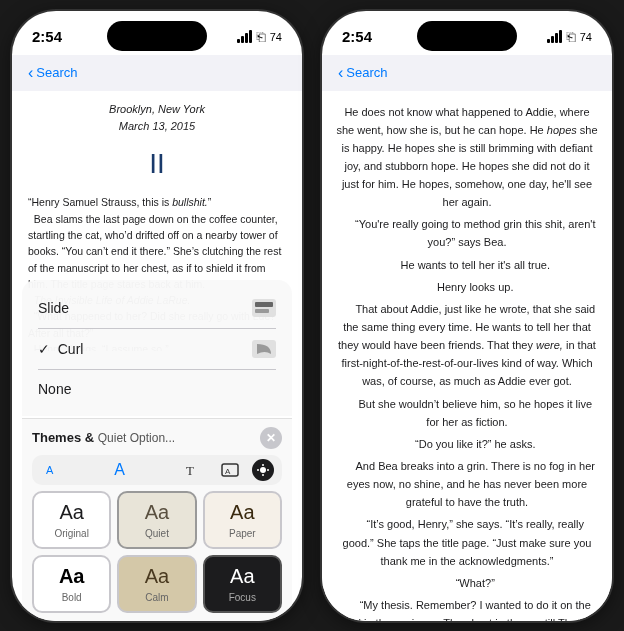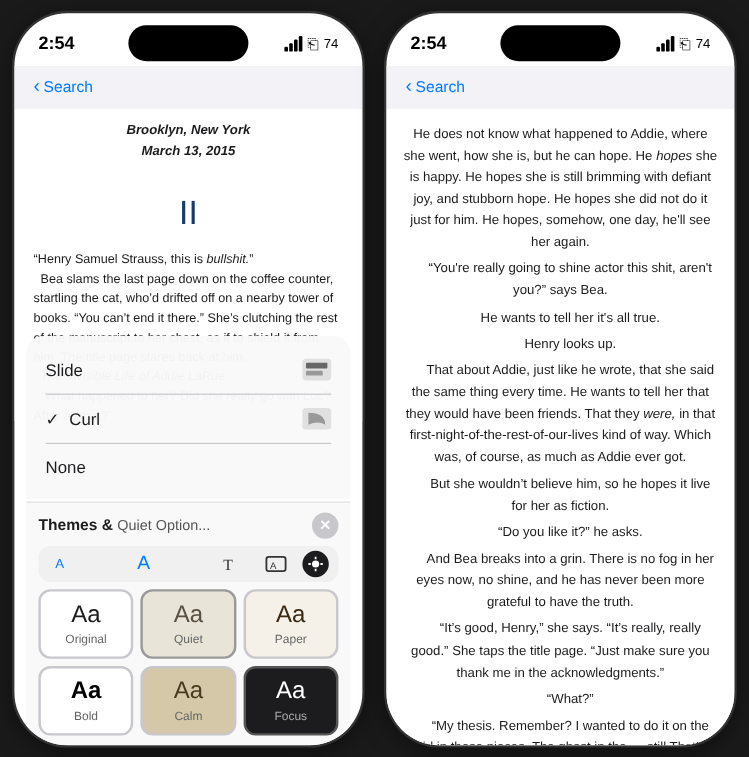--- a/index.html
+++ b/index.html
@@ -96,22 +96,22 @@
     .book-text {
       padding: 10px 16px;
       font-size: 11px;
       line-height: 1.6;
       color: #1c1c1e;
     }
 
     .book-text .location {
       text-align: center;
       font-style: italic;
-      font-weight: 700;
-      margin-bottom: 20px;
+      font-weight: 400;
+      margin-bottom: 6px;
       font-size: 11px;
     }
 
     .book-text .chapter {
       text-align: center;
       font-size: 28px;
       color: #1a3a6b;
       font-weight: 300;
       margin-bottom: 8px;
     }
@@ -505,21 +505,21 @@
     <div class="nav-bar">
       <div class="nav-back">
         <span style="font-size:16px;">‹</span>
         <span>Search</span>
       </div>
     </div>
 
     <div class="book-content" style="height: 540px; overflow: hidden;">
       <div class="book-content-right">
         <p>He does not know what happened to Addie, where she went, how she is, but he can hope. He <em>hopes</em> she is happy. He hopes she is still brimming with defiant joy, and stubborn hope. He hopes she did not do it just for him. He hopes, somehow, one day, he'll see her again.</p>
-        <p>“You're really going to shine actor this shit, aren't you?” says Bea.</p>
+        <p>“You're really going to method grin this shit, aren't you?” says Bea.</p>
         <p>He wants to tell her it's all true.</p>
         <p>Henry looks up.</p>
         <p>That about Addie, just like he wrote, that she said the same thing every time. He wants to tell her that they would have been friends. That they <em>were,</em> in that first-night-of-the-rest-of-our-lives kind of way. Which was, of course, as much as Addie ever got.</p>
         <p>But she wouldn’t believe him, so he hopes it live for her as fiction.</p>
         <p>“Do you like it?” he asks.</p>
         <p>And Bea breaks into a grin. There is no fog in her eyes now, no shine, and he has never been more grateful to have the truth.</p>
         <p>“It’s good, Henry,” she says. “It’s really, really good.” She taps the title page. “Just make sure you thank me in the acknowledgments.”</p>
         <p>“What?”</p>
         <p>“My thesis. Remember? I wanted to do it on the girl in those pieces. The ghost in the — still That’s her, isn’t it?”</p>
 

